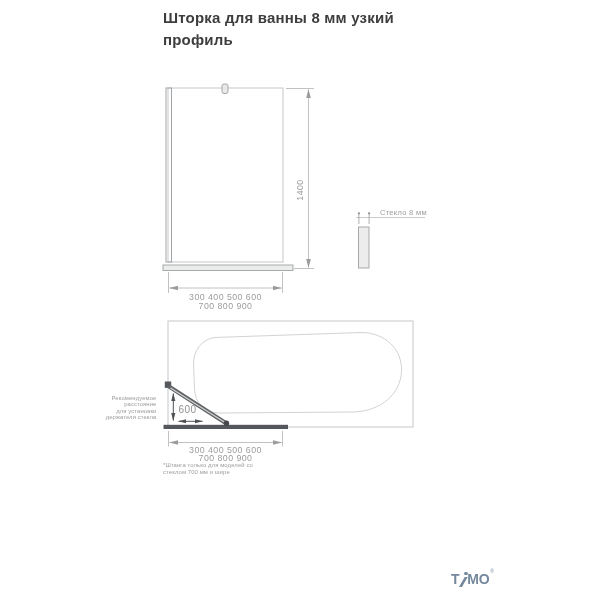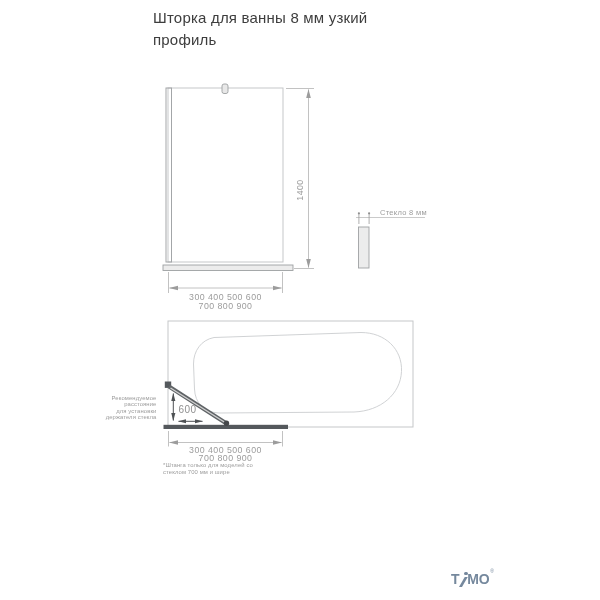--- a/index.html
+++ b/index.html
@@ -1,18 +1,18 @@
 <!DOCTYPE html>
 <html><head>
 <meta charset="utf-8">
 <style>
   html,body{margin:0;padding:0;background:#fff;}
   .canvas{position:relative;width:600px;height:600px;background:#ffffff;overflow:hidden;
           font-family:"Liberation Sans",sans-serif;}
-  .page-title{position:absolute;left:153px;top:7px;width:258px;font-size:15px;font-weight:400;
+  .page-title{position:absolute;left:163px;top:7px;width:258px;font-size:15px;font-weight:700;
           color:#3d3d3d;line-height:21.5px;letter-spacing:0.2px;}
   svg text{font-family:"Liberation Sans",sans-serif;}
   .ln   {stroke:#c5c7c9;stroke-width:1;fill:none;}
   .lnd  {stroke:#a3a6a8;stroke-width:1;fill:none;}
   .dim  {stroke:#b2b2b2;stroke-width:0.8;fill:none;}
   .dimtxt{font-size:8.8px;fill:#9c9c9c;letter-spacing:0.45px;}
   .smalltxt{font-size:5.9px;fill:#9c9c9c;letter-spacing:0.1px;}
   .lbltxt{font-size:7.5px;fill:#9c9c9c;letter-spacing:0.3px;}
   .big600{font-size:10px;fill:#8f8f8f;letter-spacing:0.4px;}
   .darkfill{fill:#54585c;}

